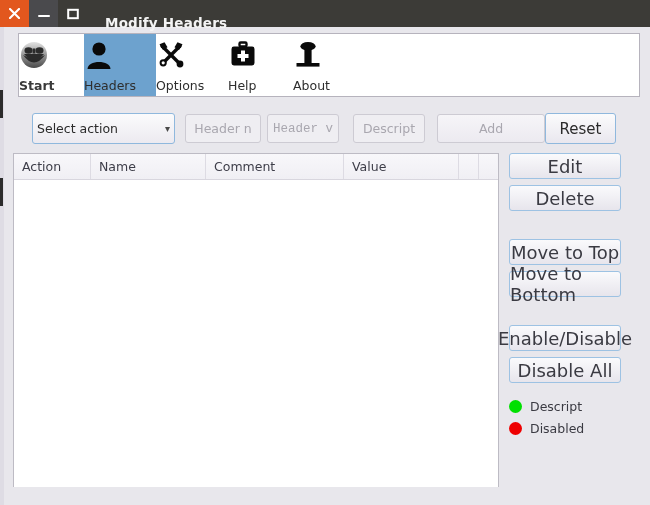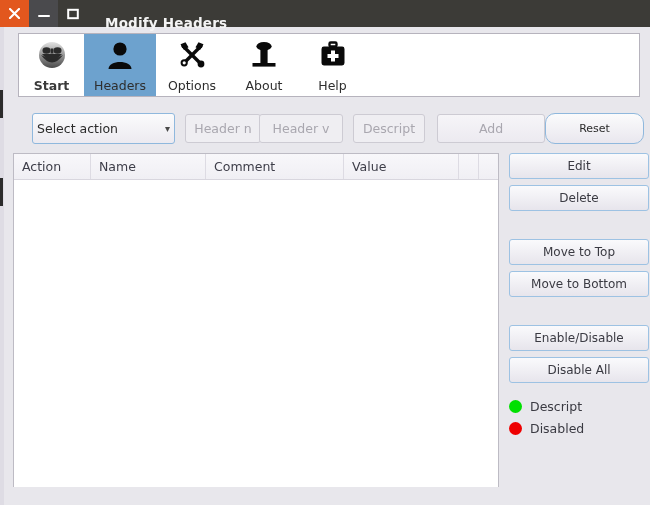--- a/index.html
+++ b/index.html
@@ -90,21 +90,21 @@
     box-sizing: border-box;
     background: #ffffff;
     border: 1px solid #b6b3bd;
     display: flex;
     align-items: stretch;
   }
   .tb-item {
     width: 65px;
     display: flex;
     flex-direction: column;
-    align-items: center;
+    align-items: flex-start;
     justify-content: center;
     gap: 6px;
     cursor: pointer;
   }
   .tb-item.wide { width: 72px; }
   .tb-item.active {
     background: #6da2ce;
   }
   .tb-icon {
     height: 34px;
@@ -164,48 +164,48 @@
     display: flex;
     align-items: center;
     justify-content: center;
     overflow: hidden;
     white-space: nowrap;
     font-size: 12.5px;
     color: #a9a7af;
     padding: 0 6px;
   }
   .tinput.i1 { left: 167px; width: 76px; }
-  .tinput.i2 { left: 241px; width: 84px; }
+  .tinput.i2 { left: 249px; width: 72px; font-family: Liberation Mono, monospace; }
   .tinput.i3 { left: 335px; width: 72px; }
   .btn-add {
     position: absolute;
     left: 419px; top: 1px;
     width: 108px; height: 29px;
     box-sizing: border-box;
     background: linear-gradient(#f6f5f8, #eceaf0);
     border: 1px solid #cdcbd3;
     border-radius: 3px;
     display: flex;
     align-items: center;
     justify-content: center;
     font-size: 12.5px;
     color: #a9a7af;
   }
   .btn-reset {
     position: absolute;
     left: 527px; top: 0;
-    width: 99px; height: 31px;
+    width: 71px; height: 31px;
     box-sizing: border-box;
     background: linear-gradient(#fbfbfc, #e9e7ee);
     border: 1px solid #8fb8dd;
-    border-radius: 10px;
-    display: flex;
-    align-items: center;
-    justify-content: center;
-    font-size: 11px;
+    border-radius: 3px;
+    display: flex;
+    align-items: center;
+    justify-content: center;
+    font-size: 15px;
     color: #2b2b2b;
     cursor: pointer;
   }
 
   
   .table-wrap {
     position: absolute;
     left: 13px; top: 153px;
     width: 486px;
     height: 334px;
@@ -241,31 +241,31 @@
     background: #ffffff;
   }
 
   
   .rightcol {
     position: absolute;
     left: 509px; top: 153px;
     width: 128px;
   }
   .rbtn {
-    width: 140px;
+    width: 112px;
     height: 26px;
     box-sizing: border-box;
     margin-bottom: 6px;
     background: linear-gradient(#fafafc, #e7e5ec);
     border: 1px solid #9dc2e3;
     border-radius: 3px;
     display: flex;
     align-items: center;
     justify-content: center;
-    font-size: 12px;
+    font-size: 18px;
     color: #3a3a42;
     cursor: pointer;
   }
   .gap-lg { height: 22px; }
 
   .legend {
     margin-top: 12px;
   }
   .legend-row {
     display: flex;
@@ -353,41 +353,41 @@
           </g>
           <path d="M3.5 4.2 L8.5 2.2 L11.5 7.2 L7 10 Z" fill="#0a0a0a"></path>
           <path d="M26.5 4.2 L21.5 2.2 L18.5 7.2 L23 10 Z" fill="#0a0a0a"></path>
           <circle cx="7.2" cy="22.8" r="2.6" fill="#fff" stroke="#0a0a0a" stroke-width="2"></circle>
           <circle cx="24" cy="24" r="3.4" fill="#0a0a0a"></circle>
         </svg>
       </div>
       <div class="tb-label">Options</div>
     </div>
 
-    <div class="tb-item wide">
-      <div class="tb-icon">
-        <svg width="30" height="30" viewBox="0 0 30 30">
-          <ellipse cx="15" cy="6.3" rx="7.6" ry="4.3" fill="#0a0a0a"></ellipse>
-          <rect x="11.4" y="9" width="7.2" height="14.5" fill="#0a0a0a"></rect>
-          <rect x="3.5" y="23" width="23" height="3.6" fill="#0a0a0a"></rect>
-        </svg>
-      </div>
-      <div class="tb-label">About</div>
-    </div>
-
     <div class="tb-item">
       <div class="tb-icon">
         <svg width="30" height="30" viewBox="0 0 30 30">
           <rect x="11.5" y="2.5" width="7" height="4" rx="1.2" fill="none" stroke="#0a0a0a" stroke-width="2.4"></rect>
           <rect x="3.5" y="6.5" width="23" height="19" rx="2.4" fill="#0a0a0a"></rect>
           <rect x="13" y="10.5" width="4" height="11" fill="#ffffff"></rect>
           <rect x="9.5" y="14" width="11" height="4" fill="#ffffff"></rect>
         </svg>
       </div>
       <div class="tb-label">Help</div>
+    </div>
+
+    <div class="tb-item wide">
+      <div class="tb-icon">
+        <svg width="30" height="30" viewBox="0 0 30 30">
+          <ellipse cx="15" cy="6.3" rx="7.6" ry="4.3" fill="#0a0a0a"></ellipse>
+          <rect x="11.4" y="9" width="7.2" height="14.5" fill="#0a0a0a"></rect>
+          <rect x="3.5" y="23" width="23" height="3.6" fill="#0a0a0a"></rect>
+        </svg>
+      </div>
+      <div class="tb-label">About</div>
     </div>
 
   </div>
 
   <div class="actionrow">
 
     <div class="combo">
       <span class="combo-label">Select action</span>
       <span class="combo-arrow">▾</span>
     </div>

